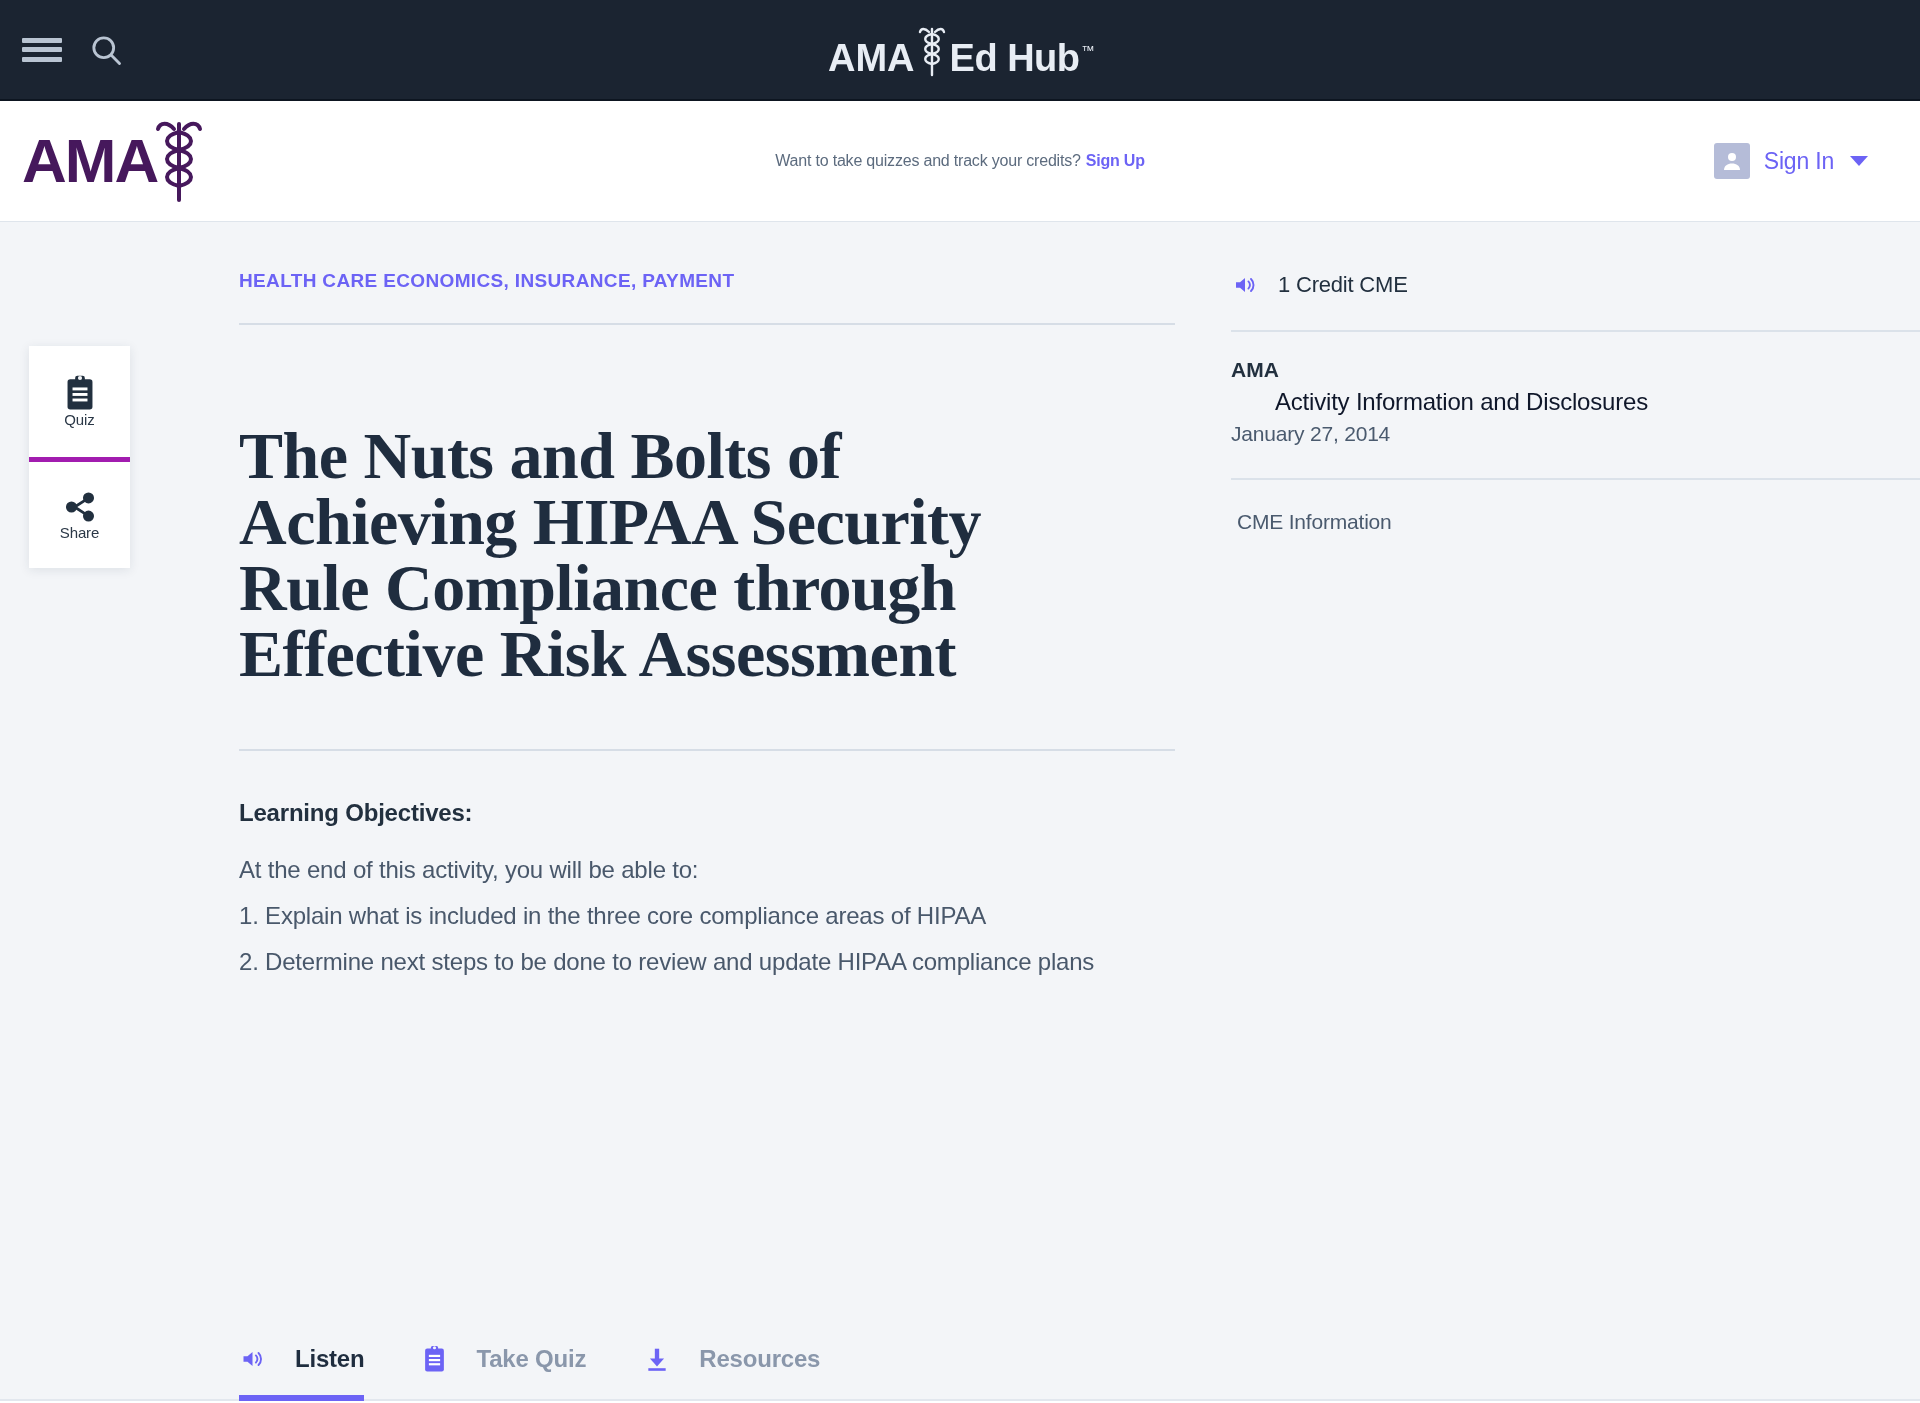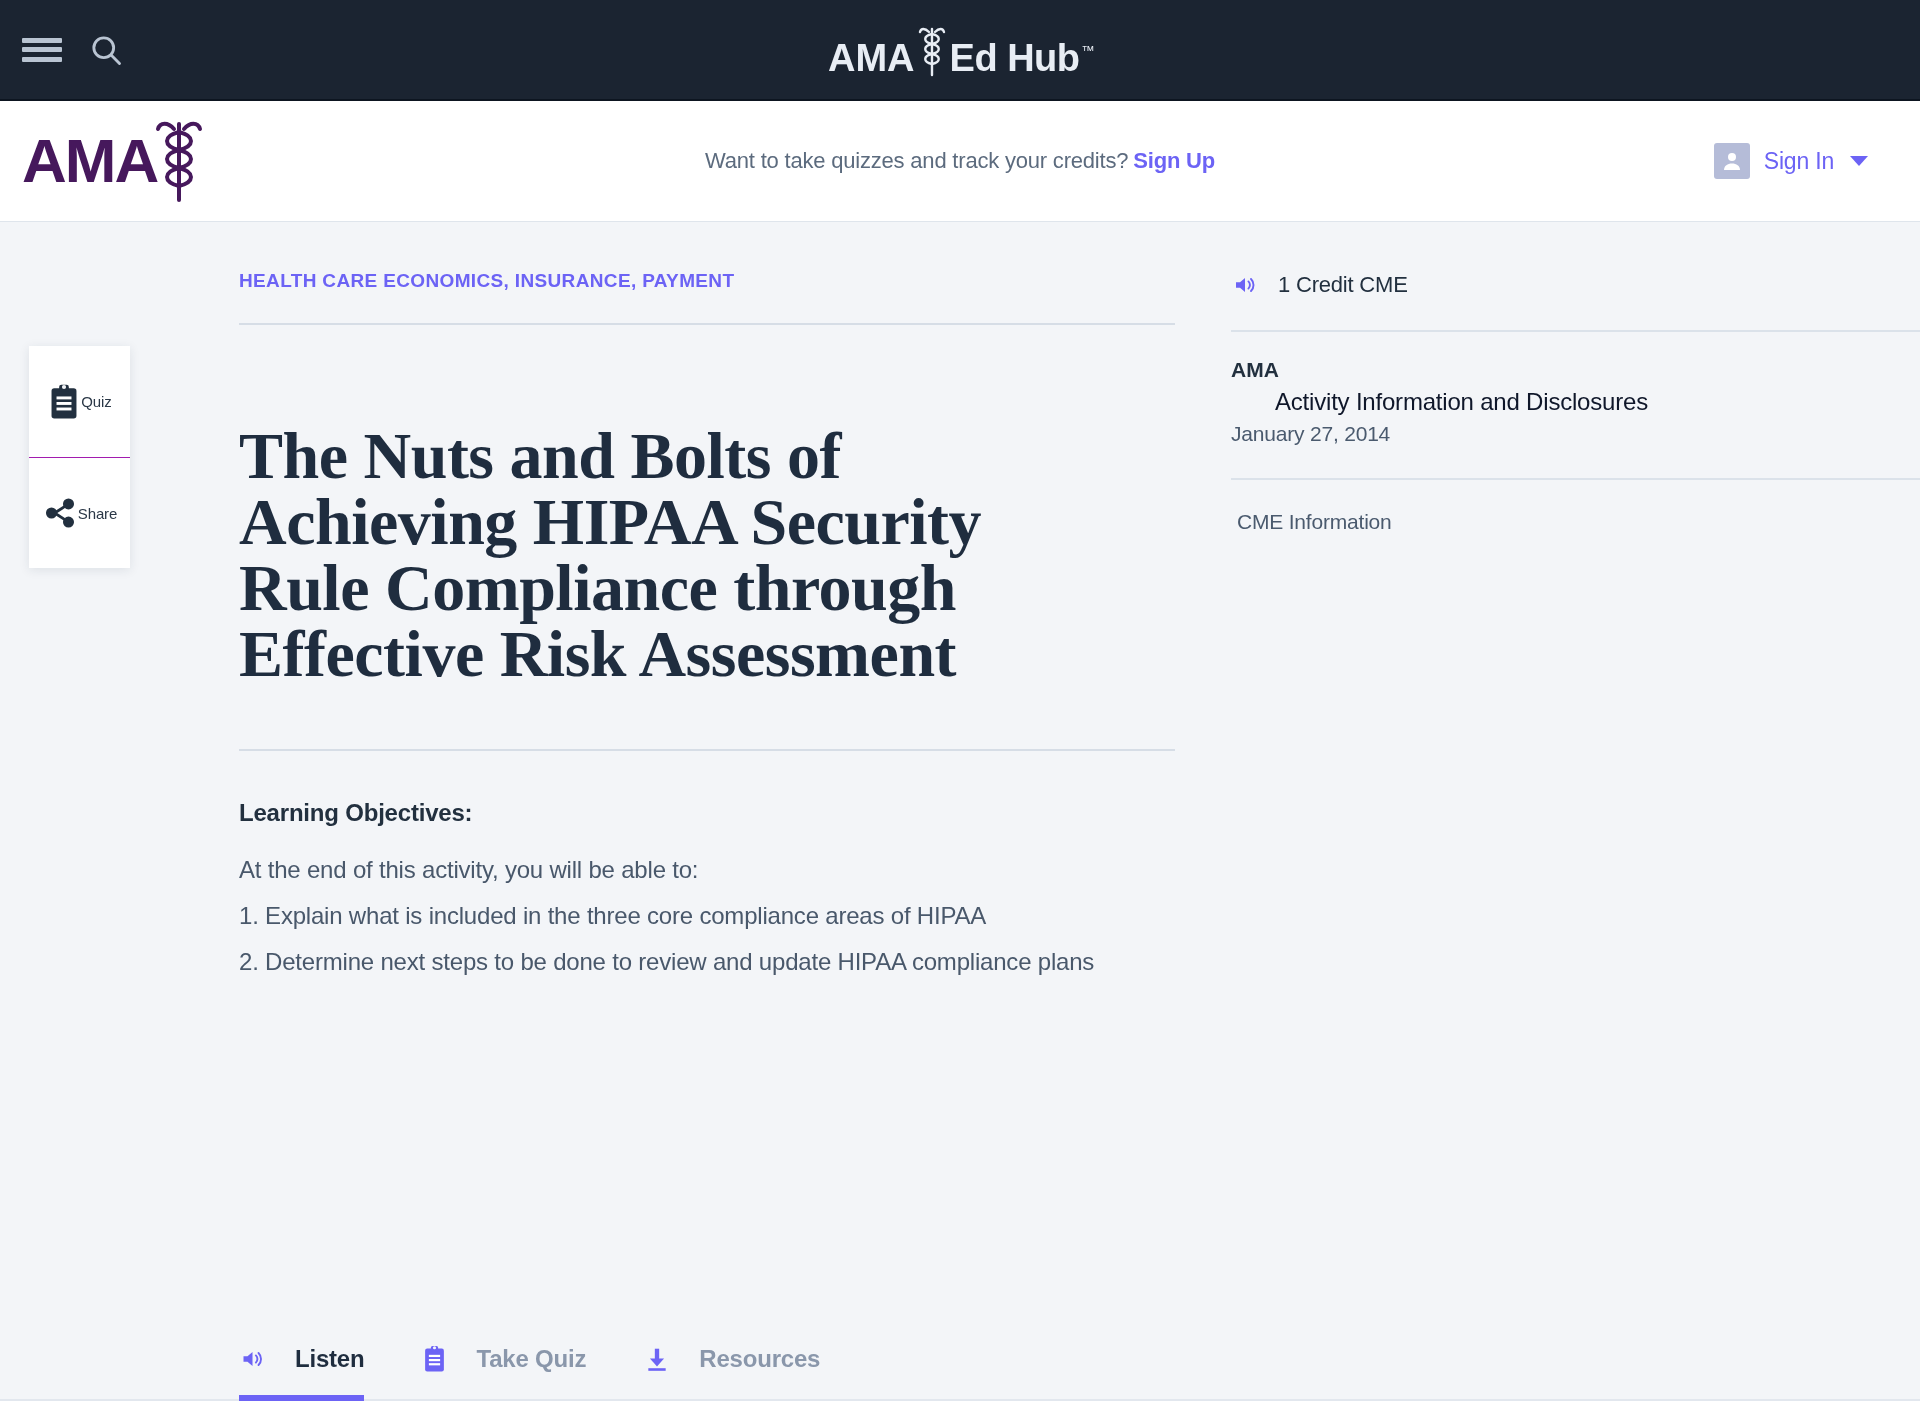--- a/index.html
+++ b/index.html
@@ -77,21 +77,21 @@
     font-size: 62px;
     font-weight: bold;
     letter-spacing: -2px;
     line-height: 1;
     font-family: "Liberation Sans", sans-serif;
   }
   .promo {
     position: absolute;
     left: 50%;
     transform: translateX(-50%);
-    font-size: 22px;
+    font-size: 16px;
     color: #5c6b7e;
     white-space: nowrap;
     letter-spacing: -0.2px;
   }
   .promo a {
     color: #6c63f5;
     font-weight: bold;
     text-decoration: none;
     margin-left: 5px;
   }
@@ -234,25 +234,26 @@
     position: absolute;
     left: 29px;
     top: 124px;
     width: 101px;
     background: #ffffff;
     box-shadow: 0 2px 10px rgba(30,45,70,0.10);
   }
   .side-card-item {
     height: 111px;
     display: flex;
+    flex-direction: column;
     align-items: center;
     justify-content: center;
     cursor: pointer;
   }
-  .side-card-item + .side-card-item { border-top: 1px solid #a21caf; }
+  .side-card-item + .side-card-item { border-top: 5px solid #a21caf; }
   .side-card-label {
     font-size: 15px;
     color: #2b3847;
     letter-spacing: -0.1px;
   }
 
   
   .credit-row {
     display: flex;
     align-items: center;

